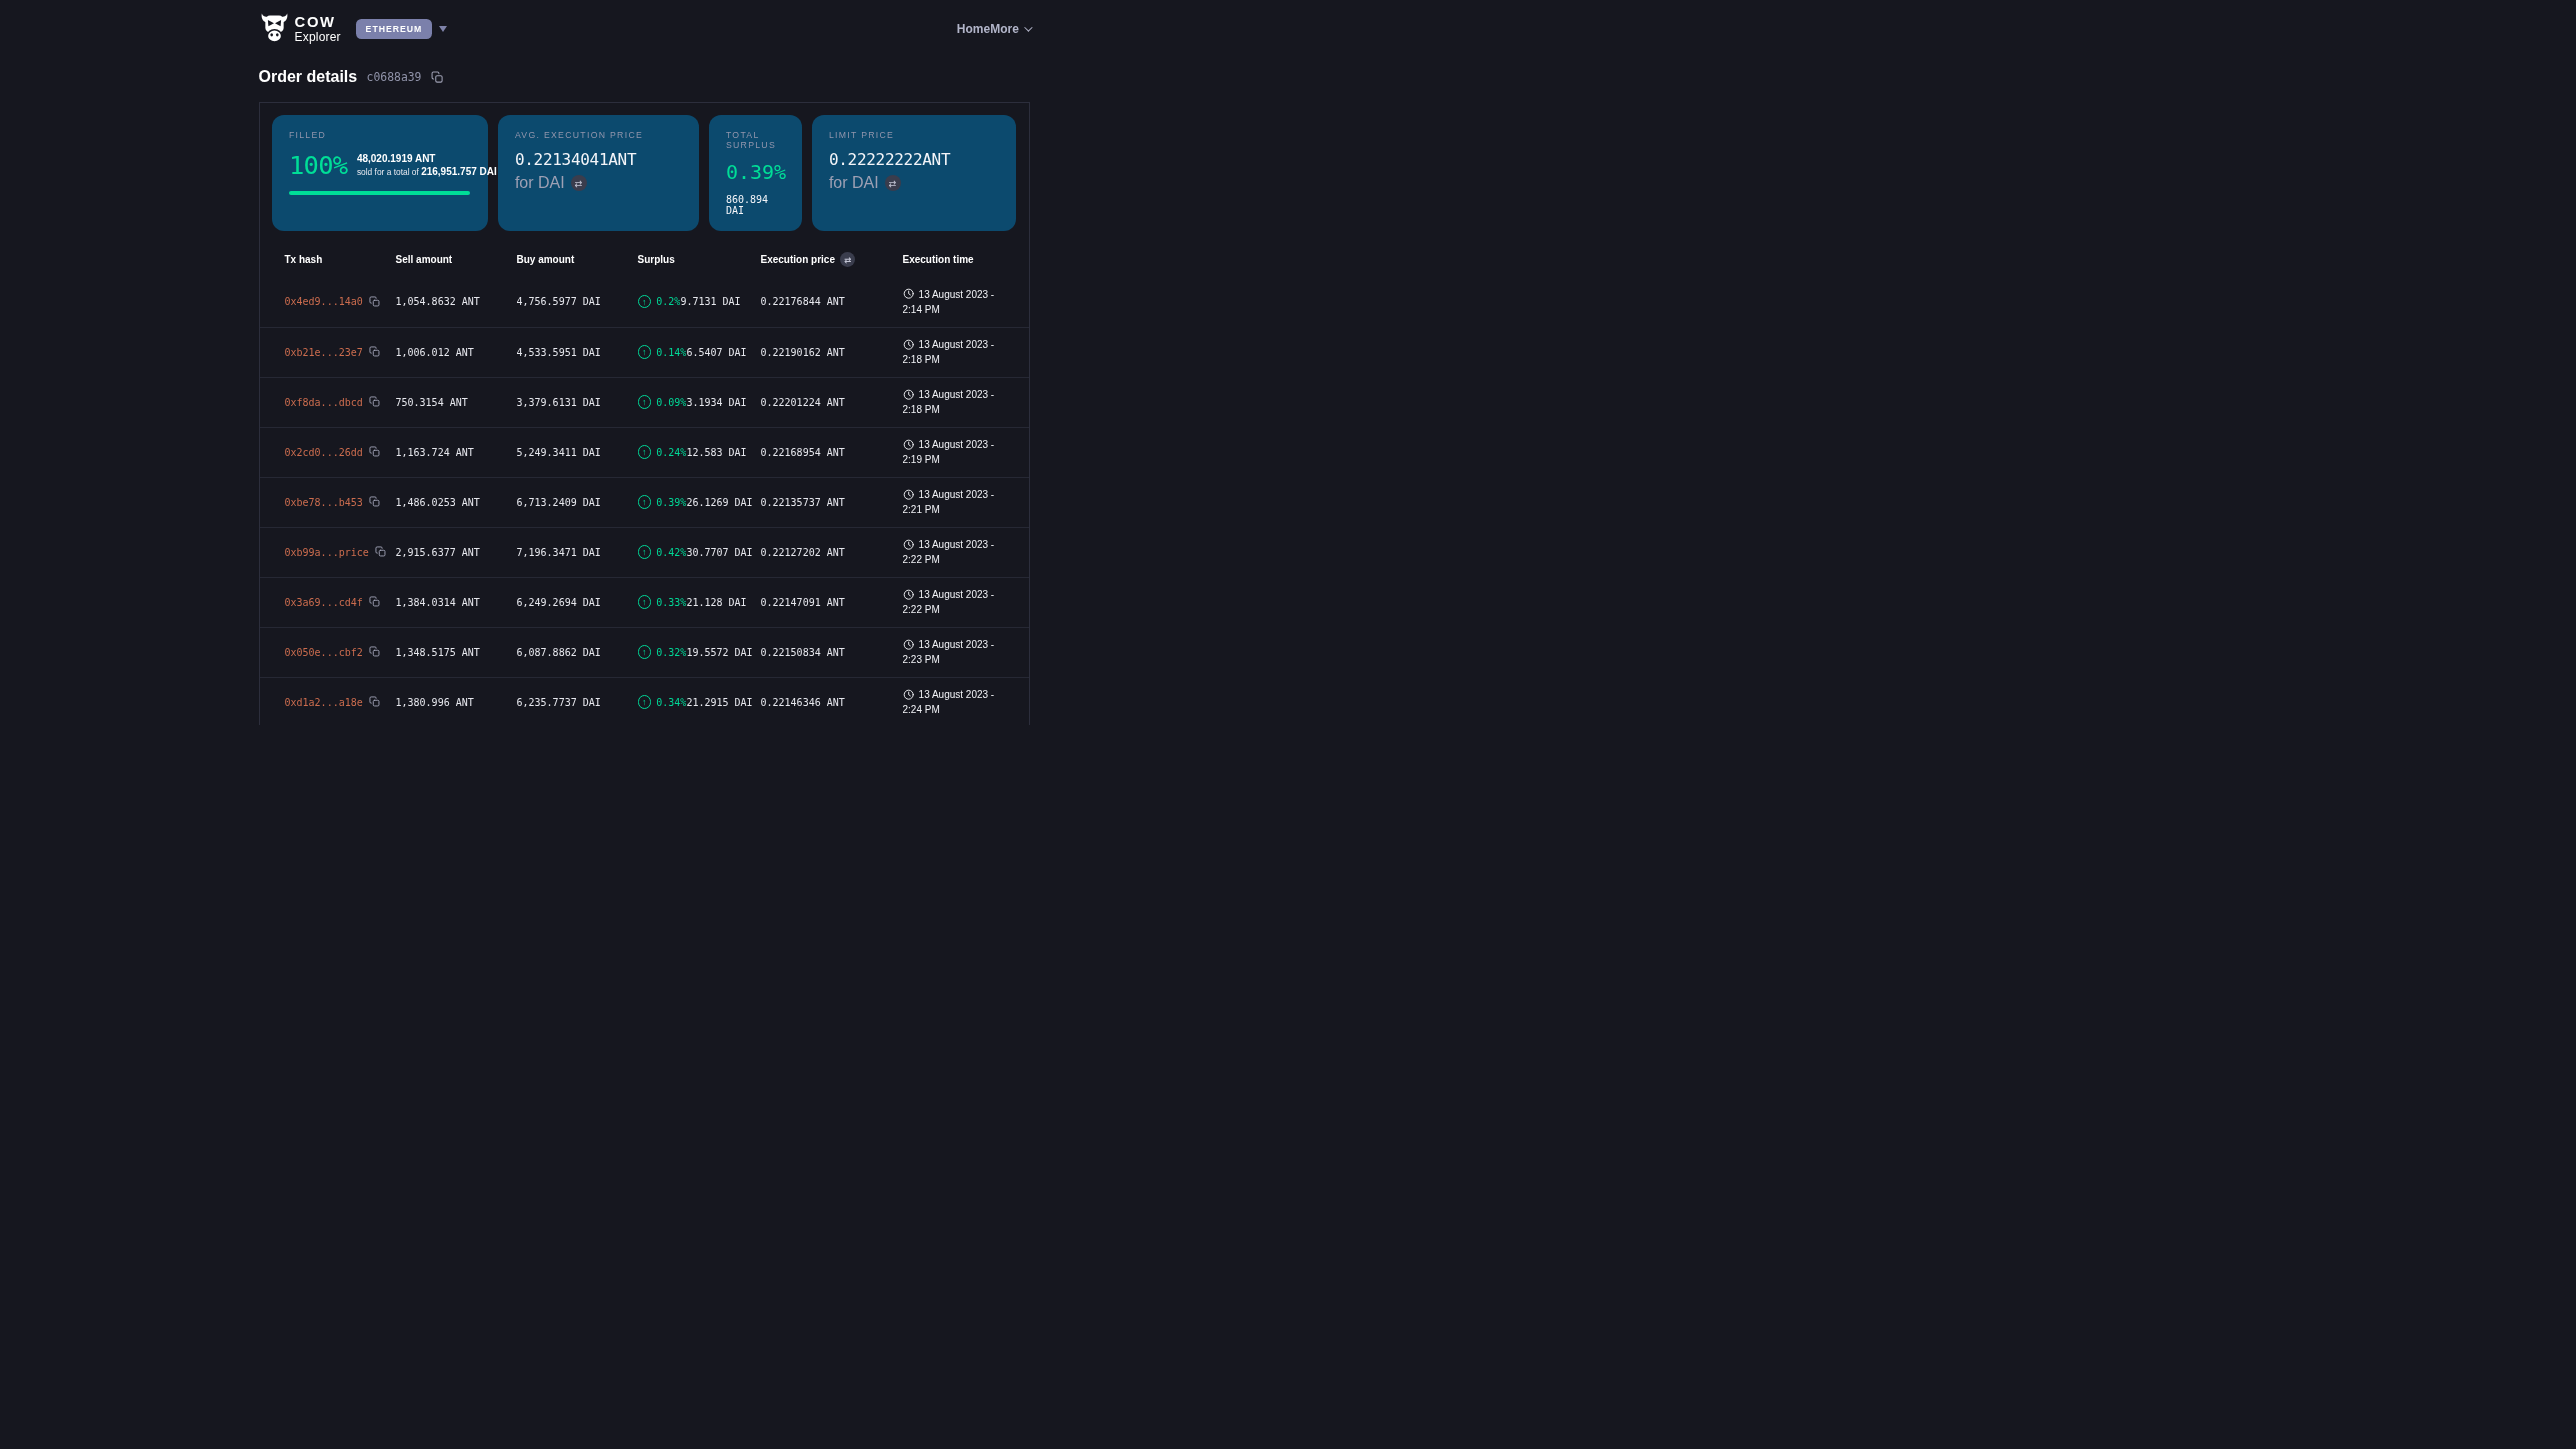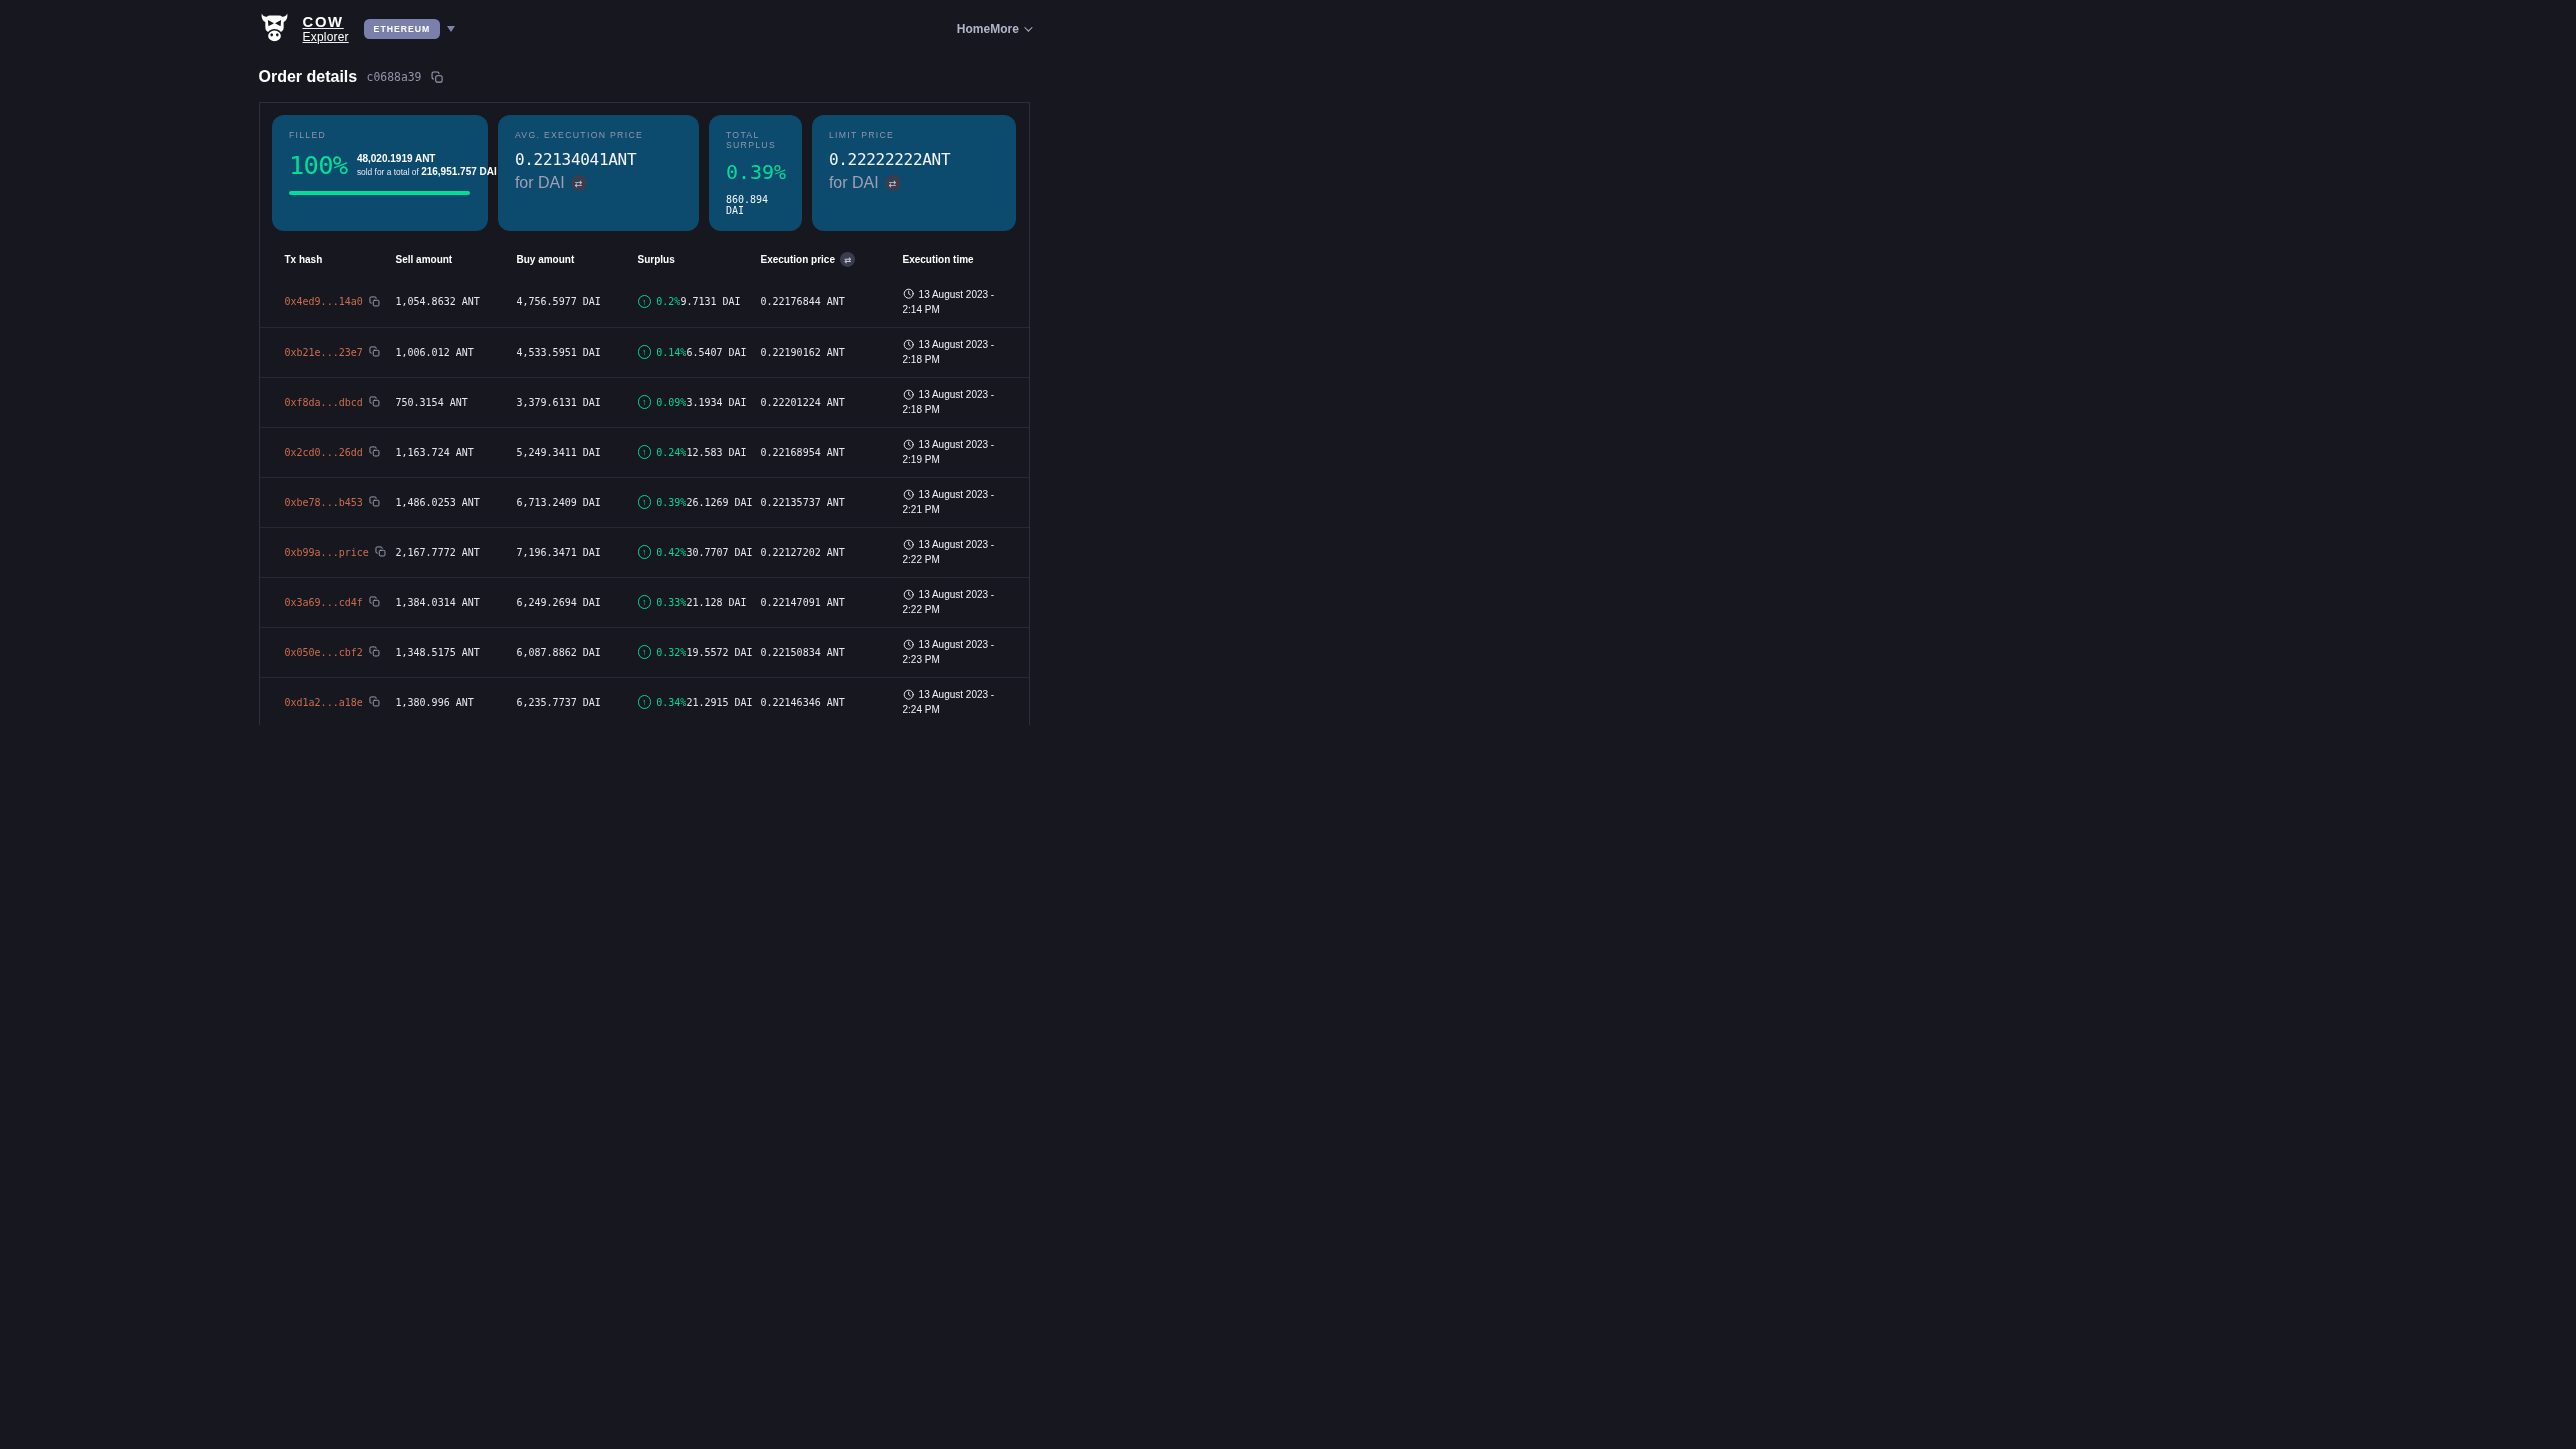--- a/index.html
+++ b/index.html
@@ -8,21 +8,21 @@
     background: #16171F;
     font-family: "Liberation Sans", "DejaVu Sans", sans-serif;
     color: #ECEEF5;
   }
   .mono { font-family: "DejaVu Sans Mono", monospace; }
   .container { width: 771px; margin: 0 auto; }
 
   
   .topbar { padding-top: 13.4px; }
   .topbar-inner { display: flex; align-items: center; }
-  .logo { display: flex; align-items: center; gap: 13px; cursor: pointer; text-decoration: underline; }
+  .logo { display: flex; align-items: center; gap: 5px; cursor: pointer; }
   .logo-text { line-height: 1.05; color: #fff; }
   .logo-cow { font-size: 14.8px; font-weight: 800; letter-spacing: 1.7px; }
   .logo-explorer { font-size: 12px; font-weight: 400; letter-spacing: 0.2px; }
   .network-badge {
     margin-left: 14.8px; background: #7B80AB; color: #fff;
     font-size: 8.7px; font-weight: 700; letter-spacing: 1px;
     padding: 4.7px 10px; border-radius: 5.4px; cursor: pointer;
   }
   .badge-caret {
     width: 0; height: 0; margin-left: 6.7px; cursor: pointer;
@@ -360,21 +360,21 @@
   <div class="grid-row trow">
     <div class="tx-cell">
       <span class="tx-link mono">0xb99a...price</span>
       <span class="copy-btn">
         <svg width="11.4" height="11.4" viewBox="0 0 24 24" fill="none" stroke="#9FA1B4" stroke-width="2" stroke-linecap="round" stroke-linejoin="round">
           <rect x="9" y="9" width="12" height="12" rx="2.5"></rect>
           <path d="M5 15H4.5A2.5 2.5 0 0 1 2 12.5v-8A2.5 2.5 0 0 1 4.5 2h8A2.5 2.5 0 0 1 15 4.5V5"></path>
         </svg>
       </span>
     </div>
-    <div class="num mono">2,167.7772 ANT</div>
+    <div class="num mono">2,915.6377 ANT</div>
     <div class="num mono">7,196.3471 DAI</div>
     <div class="surplus-cell">
       <span class="surplus-up">↑</span>
       <span class="surplus-pct mono">0.42%</span>
       <span class="num mono">30.7707 DAI</span>
     </div>
     <div class="num mono">0.22127202 ANT</div>
     <div class="time-cell">
       <svg class="clock" width="11.4" height="11.4" viewBox="0 0 24 24" fill="none" stroke="#F2F3F7" stroke-width="2" stroke-linecap="round">
         <circle cx="12" cy="12" r="9.5"></circle>

